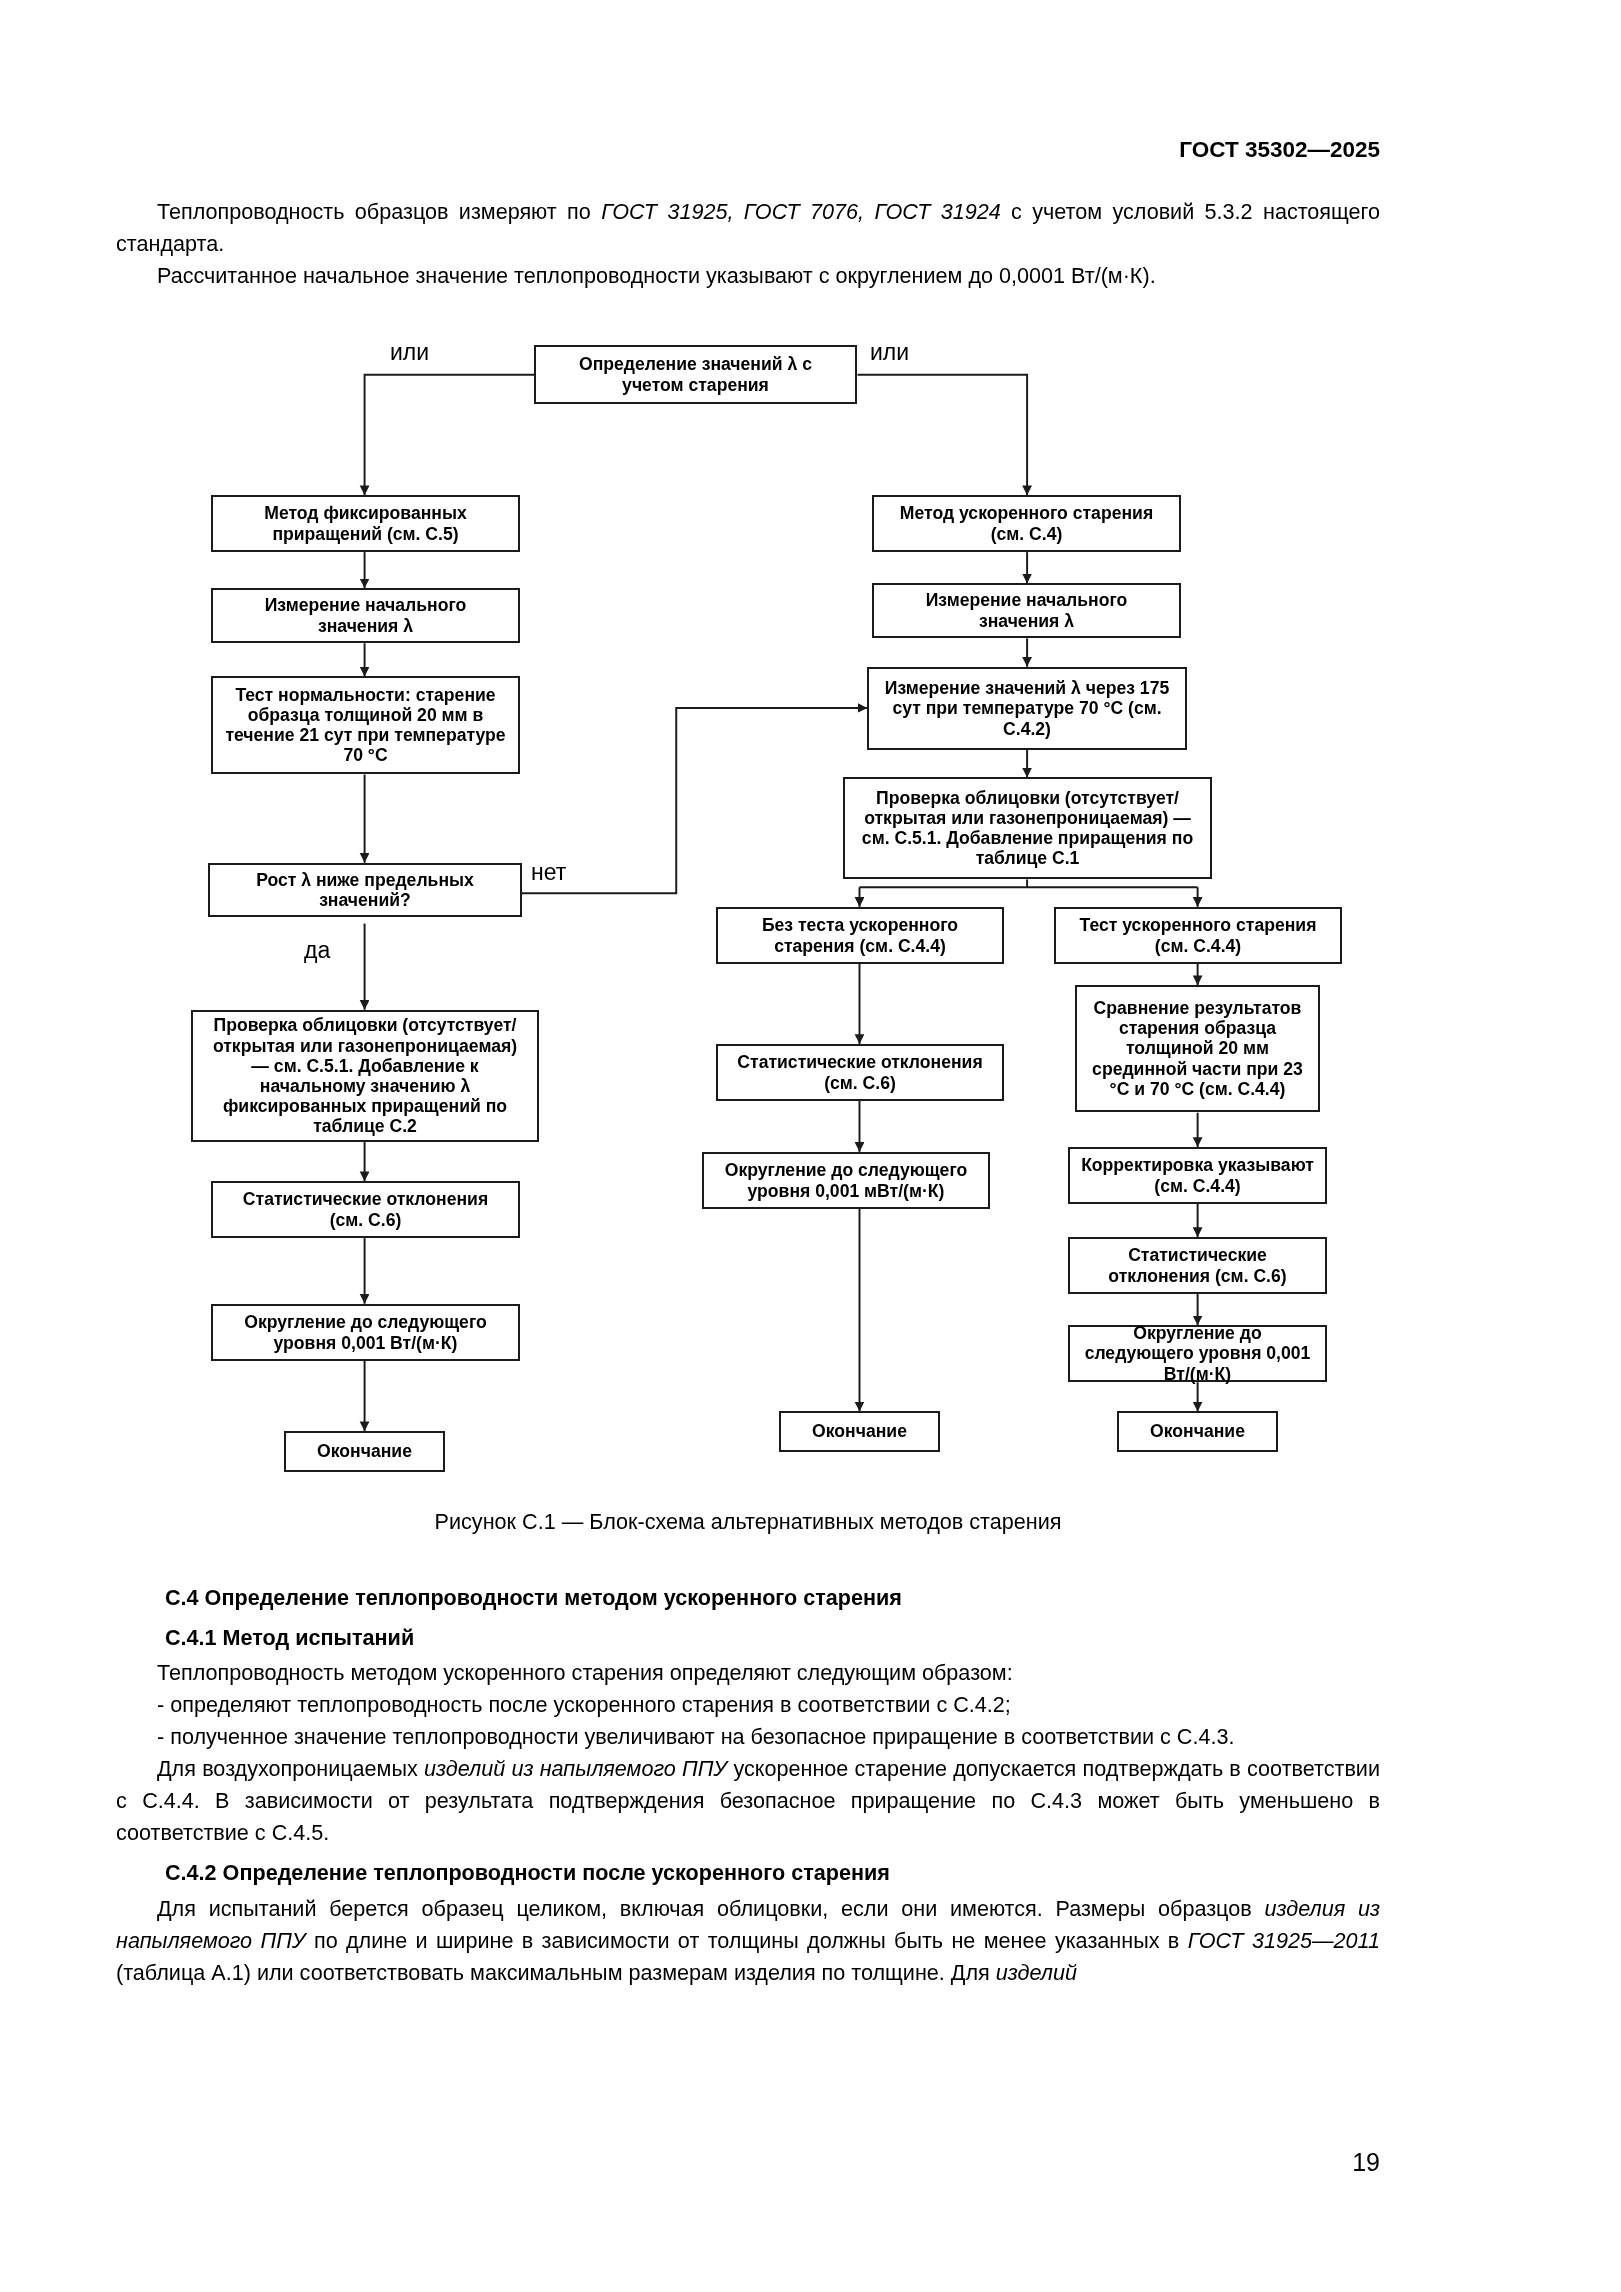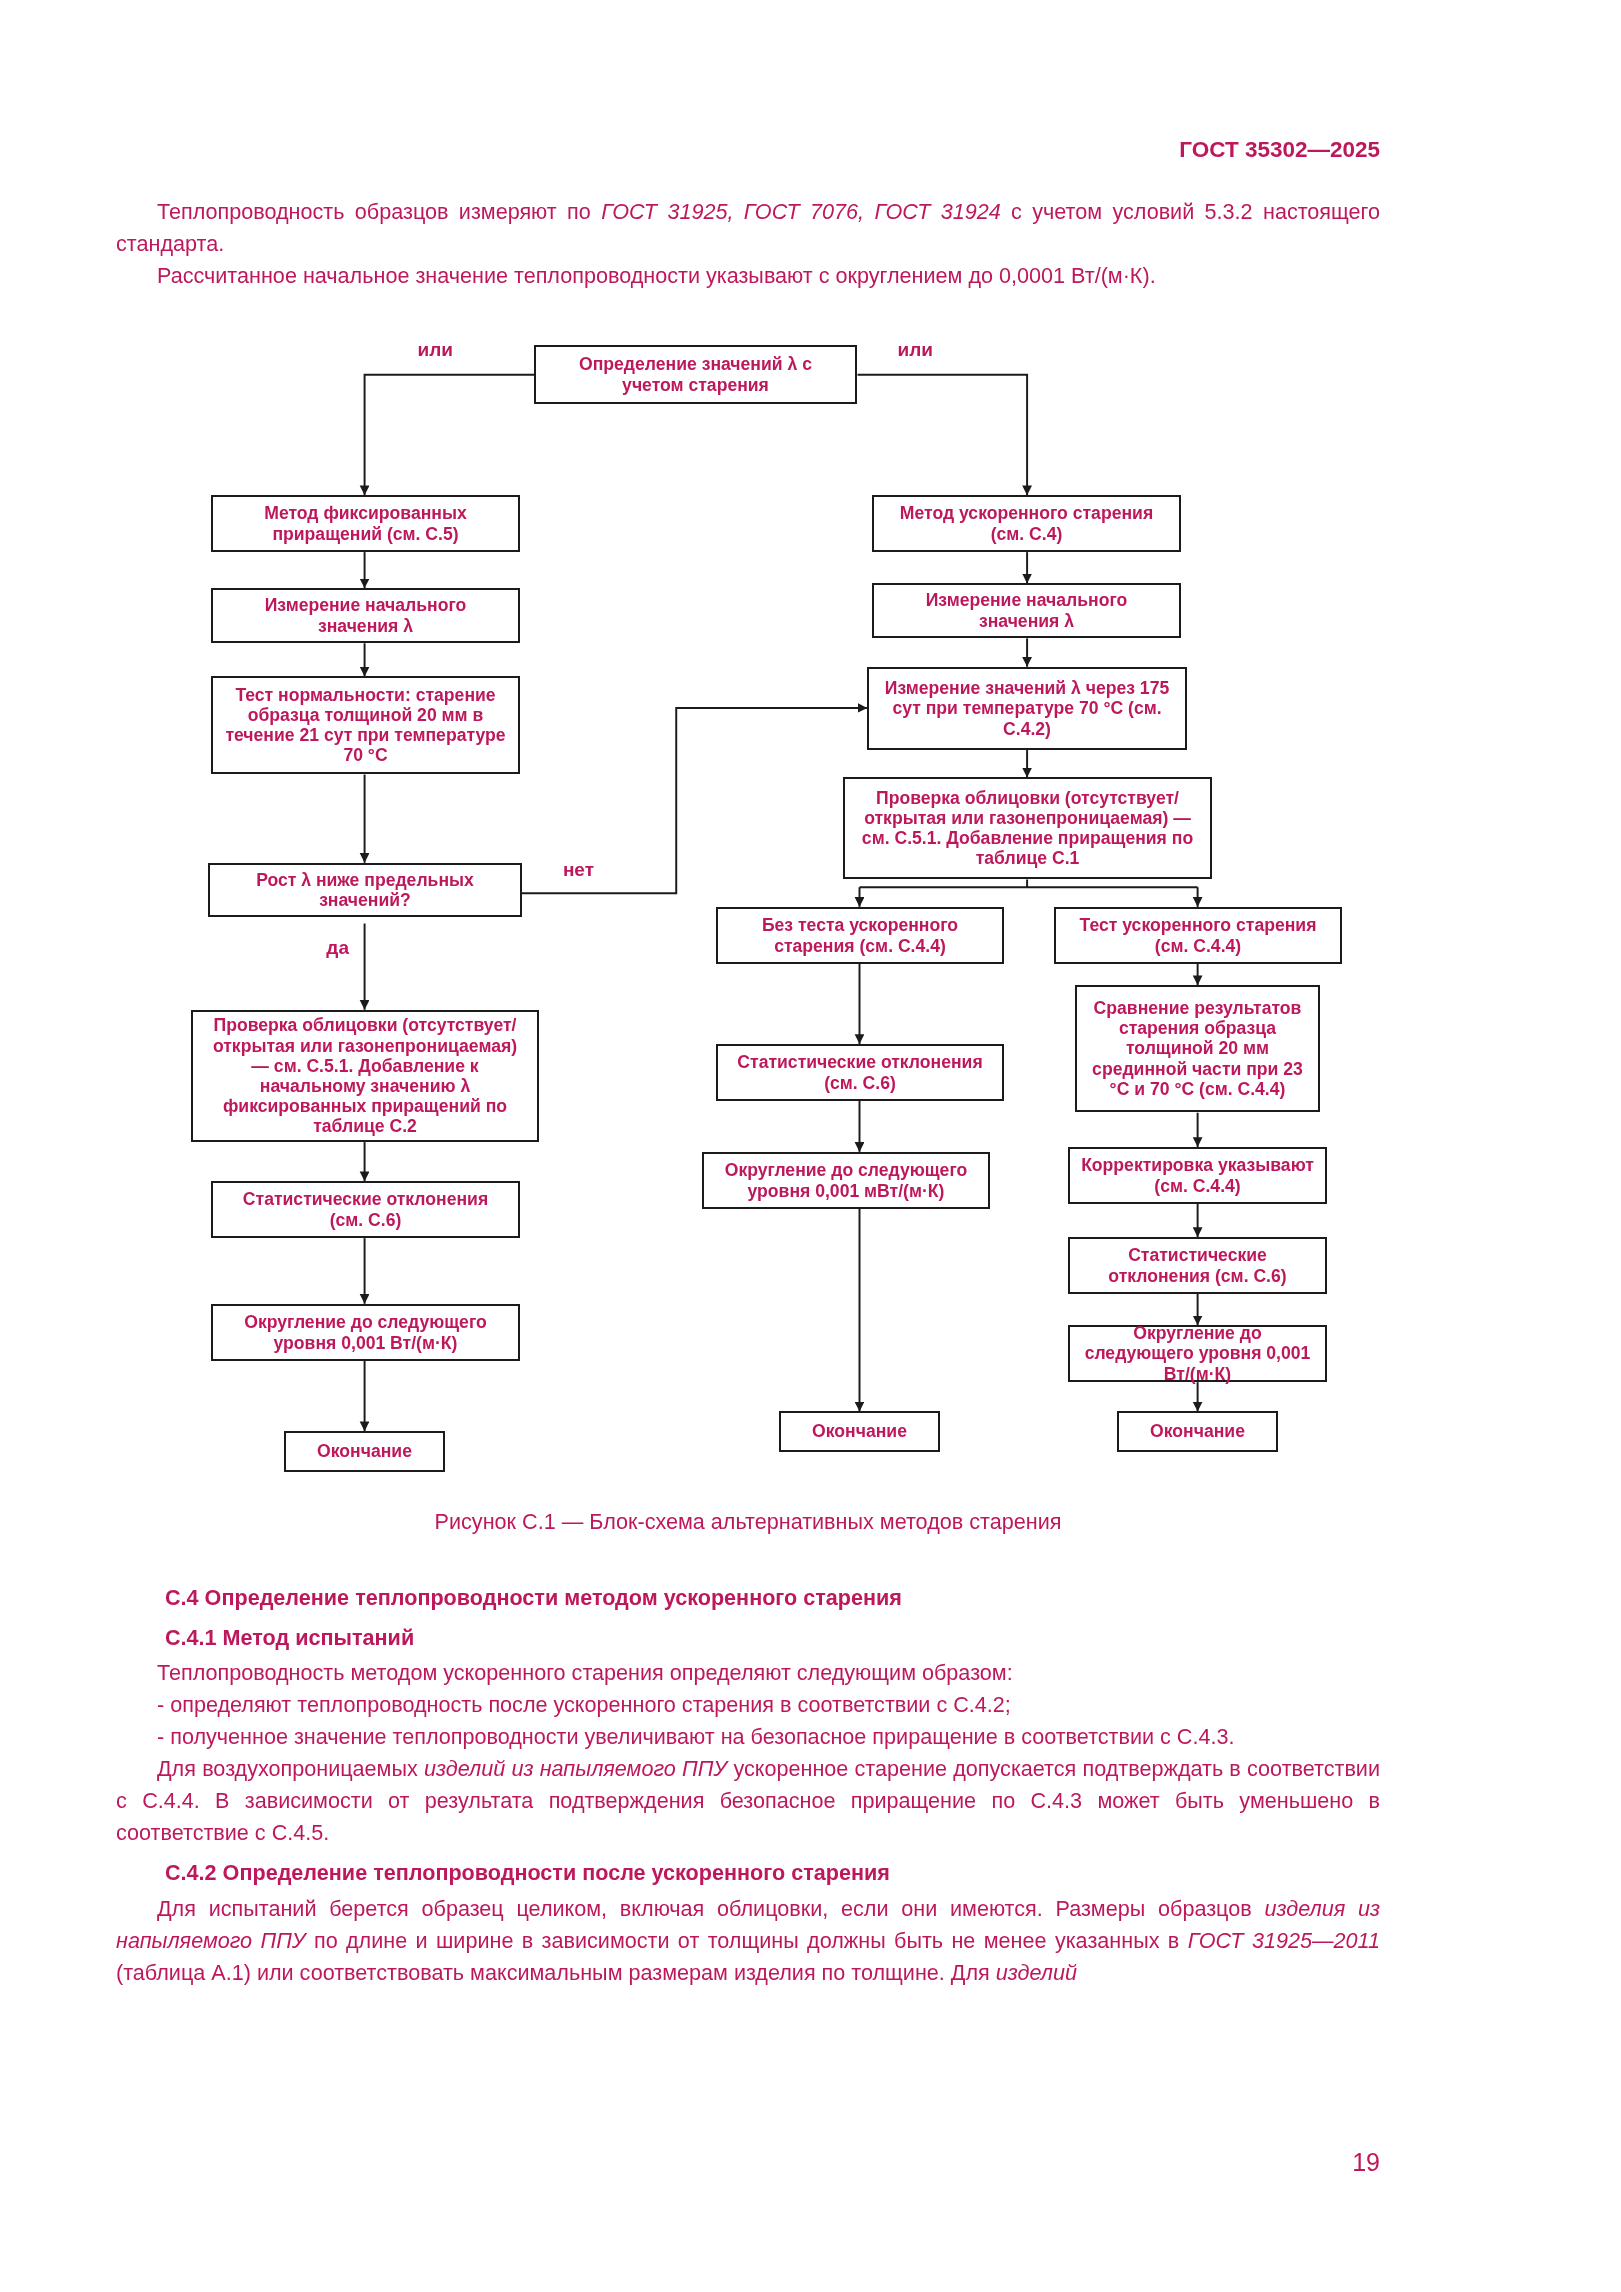--- a/index.html
+++ b/index.html
@@ -3,21 +3,21 @@
 <meta charset="utf-8">
 <style>
   html, body { margin: 0; padding: 0; background: #e8e8e8; }
   .page {
     position: relative;
     width: 1621px;
     height: 2293px;
     margin: 0 auto;
     background: #ffffff;
     font-family: "Liberation Sans", sans-serif;
-    color: #be185d;
+    color: #000000;
     overflow: hidden;
   }
   .page-header {
     position: absolute;
     left: 116px;
     top: 137px;
     width: 1264px;
     text-align: right;
     font-weight: 700;
     font-size: 22.5px;
@@ -44,23 +44,23 @@
     align-items: center;
     justify-content: center;
     text-align: center;
     font-weight: 700;
     font-size: 17.6px;
     line-height: 1.15;
     padding: 2px 11px;
   }
   .flow-label {
     position: absolute;
-    font-weight: 700;
-    font-size: 19px;
-    text-align: right;
+    font-weight: 400;
+    font-size: 23px;
+    text-align: left;
   }
   .caption {
     position: absolute;
     left: 116px;
     top: 1509px;
     width: 1264px;
     text-align: center;
     font-size: 21.6px;
   }
   .page-number {

